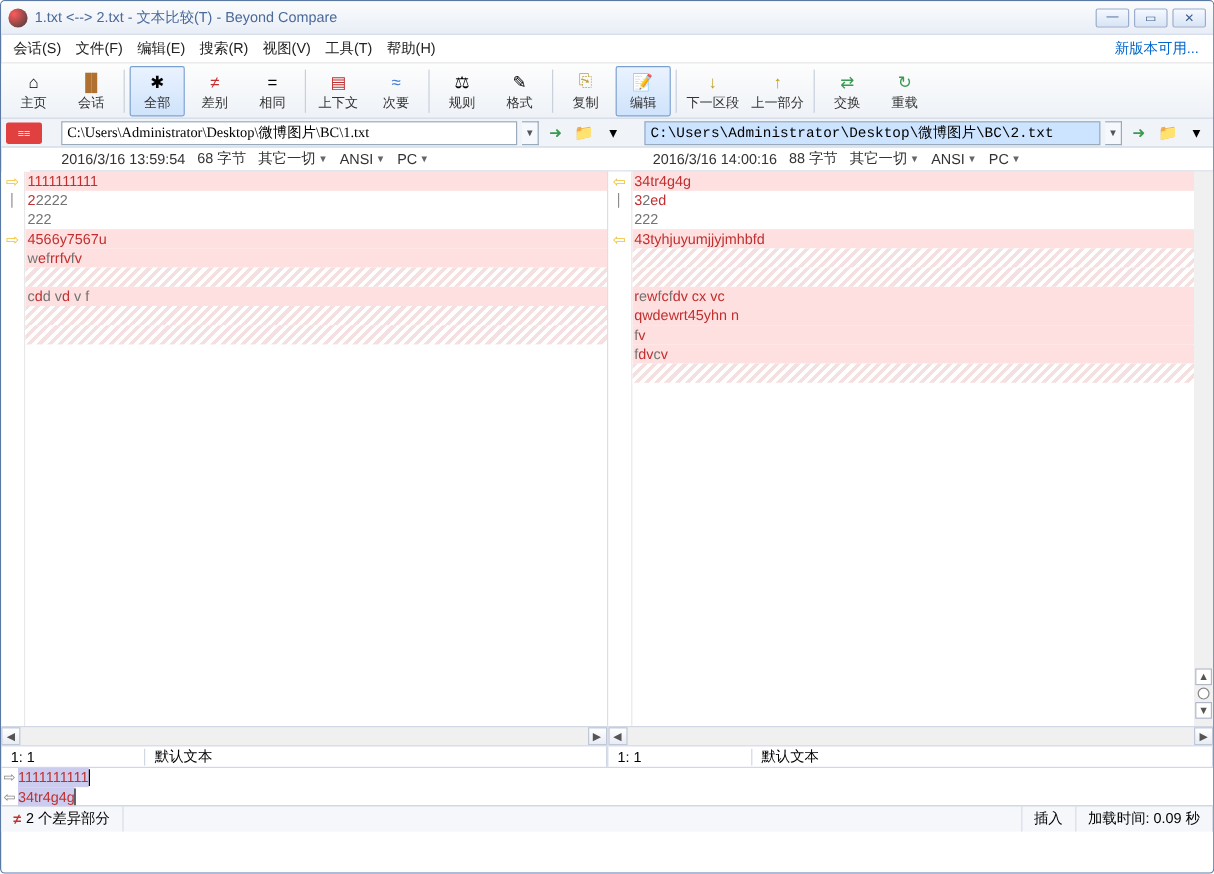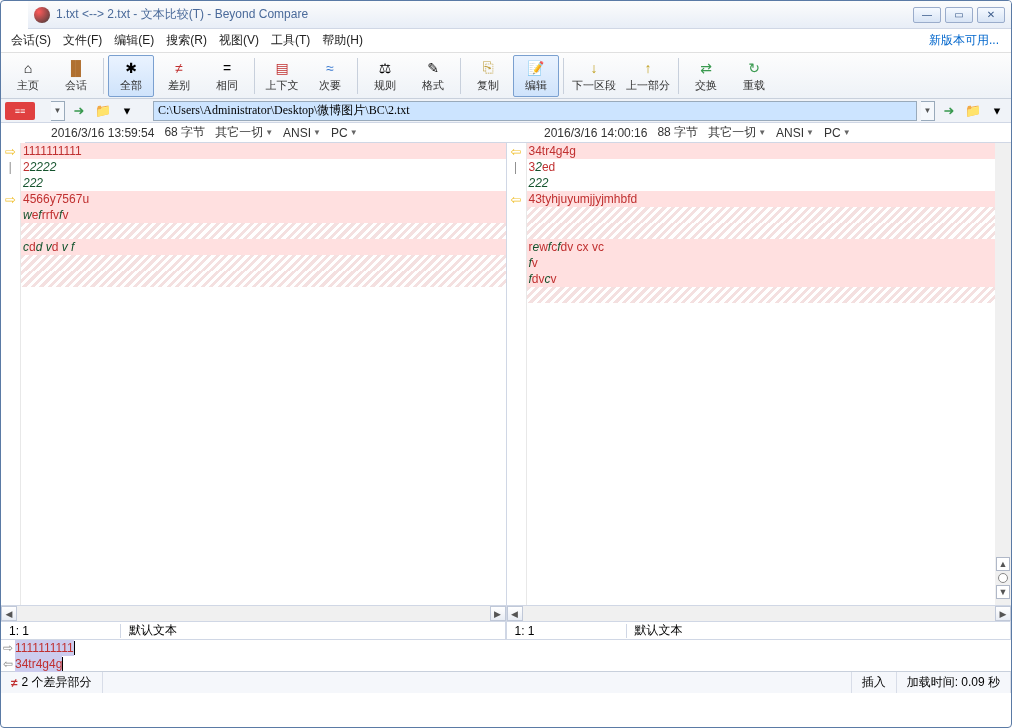--- a/index.html
+++ b/index.html
@@ -1,39 +1,39 @@
 <!DOCTYPE html>
 <html><head>
 <meta charset="utf-8">
 <style>
 * { margin: 0; padding: 0; box-sizing: border-box; font-family: "Microsoft YaHei", Tahoma, Arial, sans-serif; font-size: 12px; }
 body { background: #fff; width: 1012px; height: 728px; overflow: hidden; border: 1px solid #5a7aa5; border-radius: 4px; }
 
-.titlebar { height: 28px; background: linear-gradient(#fcfcfc,#e8eef7); display: flex; align-items: center; padding: 0 6px; border-bottom: 1px solid #d0d7e5; margin-left: 27px; }
+.titlebar { height: 28px; background: linear-gradient(#fcfcfc,#e8eef7); display: flex; align-items: center; padding: 0 6px; border-bottom: 1px solid #d0d7e5; }
 .titlebar .app-icon { width: 16px; height: 16px; border-radius: 50%; background: radial-gradient(circle at 30% 30%, #ff5a5a, #3a3a3a); margin-right: 6px; }
 .titlebar .title { color: #4a6a9a; flex: 1; }
 .win-btns { display: flex; gap: 4px; }
 .win-btn { width: 28px; height: 16px; border: 1px solid #9aaccb; border-radius: 2px; background: linear-gradient(#f5f9ff,#d8e4f5); display:flex; align-items:center; justify-content:center; font-size:10px; color:#3a5a8a; }
 
 .menubar { height: 24px; display: flex; align-items: center; padding: 0 4px; border-bottom: 1px solid #e0e0e0; }
 .menubar .mi { padding: 3px 6px; color: #222; }
 .menubar .link { margin-left: auto; padding: 3px 8px; color: #0066cc; }
 
 .toolbar { height: 46px; background: linear-gradient(#fdfdfd,#eef2f7); border-bottom: 1px solid #c8d0dc; display: flex; align-items: center; padding: 0 4px; gap: 2px; }
 .tbtn { width: 46px; height: 42px; display: flex; flex-direction: column; align-items: center; justify-content: center; border: 1px solid transparent; border-radius: 2px; }
 .tbtn.active { border-color: #7aa0d0; background: linear-gradient(#eaf3ff,#cfe3fb); }
 .tbtn .ic { width: 18px; height: 18px; display: flex; align-items:center; justify-content:center; font-size: 14px; }
 .tbtn .lbl { font-size: 11px; color: #333; margin-top: 1px; }
 .tsep { width: 1px; height: 36px; background: #c8d0dc; margin: 0 2px; }
 .tbtn.w { width: 52px; }
 
 .pathbar { height: 24px; background: #f0f3f8; border-bottom: 1px solid #d0d7e5; display: flex; align-items: center; padding: 2px 4px; gap: 4px; }
 .diff-icon { width: 30px; height: 18px; background: #e04040; border-radius: 2px; display:flex; align-items:center; justify-content:center; color:#fff; font-size:9px; }
 .path-input { flex: 1; height: 20px; border: 1px solid #9ab; background: #fff; padding: 0 4px; font-family: Tahoma; font-size: 12px; }
-.path-input.sel { background: #cce4ff; }
+.path-input.sel { background: #cce4ff; font-family: Liberation Mono, monospace; }
 .dd { width: 14px; height: 20px; border: 1px solid #9ab; border-left: none; background: #f5f8fc; display:flex; align-items:center; justify-content:center; font-size:8px; color:#555; }
 .icbtn { width: 20px; height: 20px; display:flex; align-items:center; justify-content:center; font-size:13px; }
 
 .infobar { height: 20px; border-bottom: 1px solid #d0d7e5; display: flex; align-items: center; padding: 0 6px; gap: 10px; color: #333; font-size: 12px; }
 .infobar .sp { display:inline-flex; align-items:center; }
 .ddmark { font-size: 8px; color:#666; margin-left: 2px; }
 
 .panes { display: flex; height: 496px; }
 .halfpane { flex: 1; display: flex; flex-direction: column; border-right: 1px solid #d0d7e5; position: relative; }
 .halfpane:last-child { border-right: none; }
@@ -46,21 +46,21 @@
 .codearea { flex: 1; font-family: "Courier New", monospace; font-size: 13px; line-height: 16px; overflow: hidden; }
 .line { height: 16px; display: flex; align-items: center; }
 .gline { height: 16px; display:flex; align-items:center; justify-content:center; }
 .arrow-r { color: #f0c030; font-size: 13px; }
 .tick { color: #666; font-size: 10px; }
 .txt { padding-left: 2px; white-space: pre; }
 .bg-pink { background: #ffe0e0; }
 .bg-hatch { background: repeating-linear-gradient(135deg,#f4e0e0,#f4e0e0 3px,#fff 3px,#fff 6px); }
 .fg-red { color: #c03030; }
 .char-r { color: #c03030; }
-.char-k { color: #14532d; font-style: italic; }
+.char-k { color: #737373; }
 
 .hscroll { height: 16px; background: #f0f0f0; border-top: 1px solid #d0d7e5; display:flex; }
 .hscroll .hb { width: 16px; border: 1px solid #c0c8d8; background: linear-gradient(#fff,#e8ecf4); display:flex; align-items:center; justify-content:center; font-size:9px; color:#555; }
 .hscroll .track { flex:1; }
 
 .subinfo { height: 18px; border-top: 1px solid #d0d7e5; display:flex; align-items:center; font-size:12px; }
 .subinfo .cell { padding: 0 8px; border-right: 1px solid #d0d7e5; }
 
 .mergebar { height: 32px; border-top: 1px solid #d0d7e5; font-family: "Courier New", monospace; font-size: 13px; line-height: 16px; }
 .mrow { height: 16px; display:flex; align-items:center; }
@@ -162,20 +162,21 @@
     </div>
   <div class="tbtn">
       <span class="ic" style="color:#3a9a50">↻</span>
       <span class="lbl">重载</span>
     </div>
 </div>
 
 <div class="pathbar">
   <div class="diff-icon">≡≡</div>
   <div style="width:8px"></div>
+  <input class="path-input" value="C:\Users\Administrator\Desktop\微博图片\BC\1.txt" style="">
   <div class="dd">▼</div>
   <div class="icbtn" style="color:#3a9a50">➜</div>
   <div class="icbtn" style="color:#d0a030">📁</div>
   <div class="icbtn">▾</div>
   <div style="width:8px"></div>
   <input class="path-input sel" value="C:\Users\Administrator\Desktop\微博图片\BC\2.txt" style="">
   <div class="dd">▼</div>
   <div class="icbtn" style="color:#3a9a50">➜</div>
   <div class="icbtn" style="color:#d0a030">📁</div>
   <div class="icbtn">▾</div>
@@ -317,20 +318,23 @@
           <div class="line bg-hatch">
             <span class="txt"></span>
           </div>
           <div class="line bg-hatch">
             <span class="txt"></span>
           </div>
           <div class="line bg-pink">
             <span class="txt"><span class="char-r">r</span><span class="char-k">e</span><span class="char-r">w</span><span class="char-k">f</span><span class="char-r">c</span><span class="char-k">f</span><span class="char-r">dv cx vc</span></span>
           </div>
           <div class="line bg-pink">
+            <span class="txt"><span class="char-r">qwdewrt45yhn n</span></span>
+          </div>
+          <div class="line bg-pink">
             <span class="txt"><span class="char-k">f</span><span class="char-r">v</span></span>
           </div>
           <div class="line bg-pink">
             <span class="txt"><span class="char-k">f</span><span class="char-r">dv</span><span class="char-k">c</span><span class="char-r">v</span></span>
           </div>
           <div class="line bg-hatch">
             <span class="txt"></span>
           </div>
         </div>
       <div class="scroll-side" style="position:absolute; right:0; top:0; bottom:34px; justify-content:flex-end; padding-bottom:6px;">

